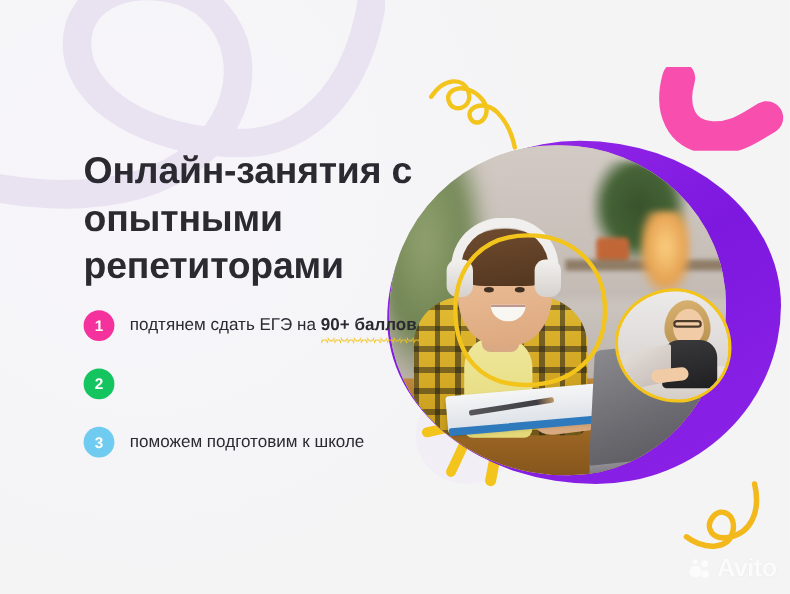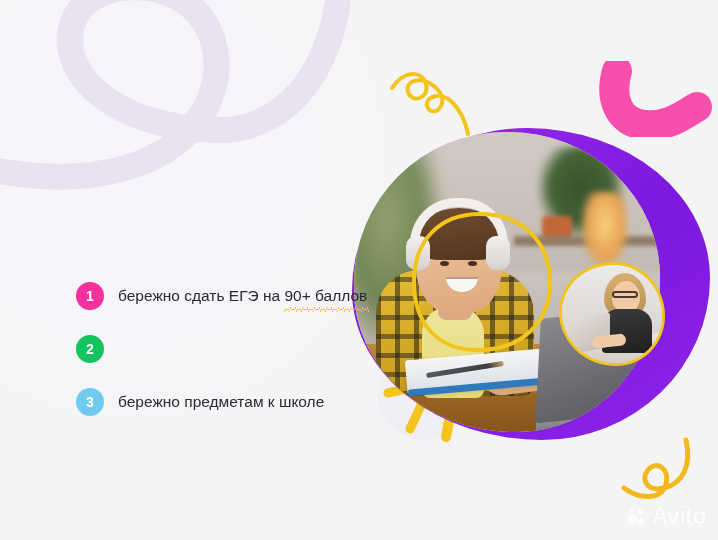--- a/index.html
+++ b/index.html
@@ -331,20 +331,21 @@
   }
   .feature-text {
     font-size: 15.5px;
     line-height: 1.42;
     color: #2b2a31;
     padding-top: 3px;
   }
   .wavy {
     position: relative;
     display: inline-block;
+    font-weight: bold;
   }
   .wavy::after {
     content: "";
     position: absolute;
     left: 0;
     right: -2px;
     bottom: -5px;
     height: 5px;
     background-image:
       radial-gradient(circle at 3px 5px, rgba(0,0,0,0) 2.2px, #f2c41c 2.4px, #f2c41c 3.3px, rgba(0,0,0,0) 3.5px),
@@ -448,32 +449,33 @@
       <div class="ins-desk"></div>
       <div class="ins-hair"></div>
       <div class="ins-face"></div>
       <div class="ins-glass"></div>
       <div class="ins-body"></div>
       <div class="ins-laptop"></div>
       <div class="ins-arm"></div>
     </div>
   </div>
 
+  <h1 class="headline">Онлайн-занятия с опытными репетиторами</h1>
 
   <ul class="features">
     <li class="feature">
       <span class="badge" style="background: rgb(245, 49, 157);">1</span>
-      <span class="feature-text"><span>бережно сдать ЕГЭ на </span><span class="wavy">90+ баллов</span></span>
+      <span class="feature-text"><span>подтянем сдать ЕГЭ на </span><span class="wavy">90+ баллов</span></span>
     </li>
     <li class="feature">
       <span class="badge" style="background: rgb(19, 196, 95);">2</span>
     </li>
     <li class="feature">
       <span class="badge" style="background: rgb(111, 204, 240);">3</span>
-      <span class="feature-text">бережно предметам к школе</span>
+      <span class="feature-text">поможем подготовим к школе</span>
     </li>
   </ul>
 
   <div class="watermark">
     <svg class="wm-dots" width="22" height="22" viewBox="0 0 22 22">
       <circle cx="6.5" cy="13.5" r="5.5" fill="#ffffff" opacity=".95"></circle>
       <circle cx="15" cy="16" r="3.4" fill="#ffffff" opacity=".95"></circle>
       <circle cx="14.5" cy="6.5" r="3.1" fill="#ffffff" opacity=".95"></circle>
       <circle cx="6" cy="4.6" r="2.3" fill="#ffffff" opacity=".95"></circle>
     </svg>

